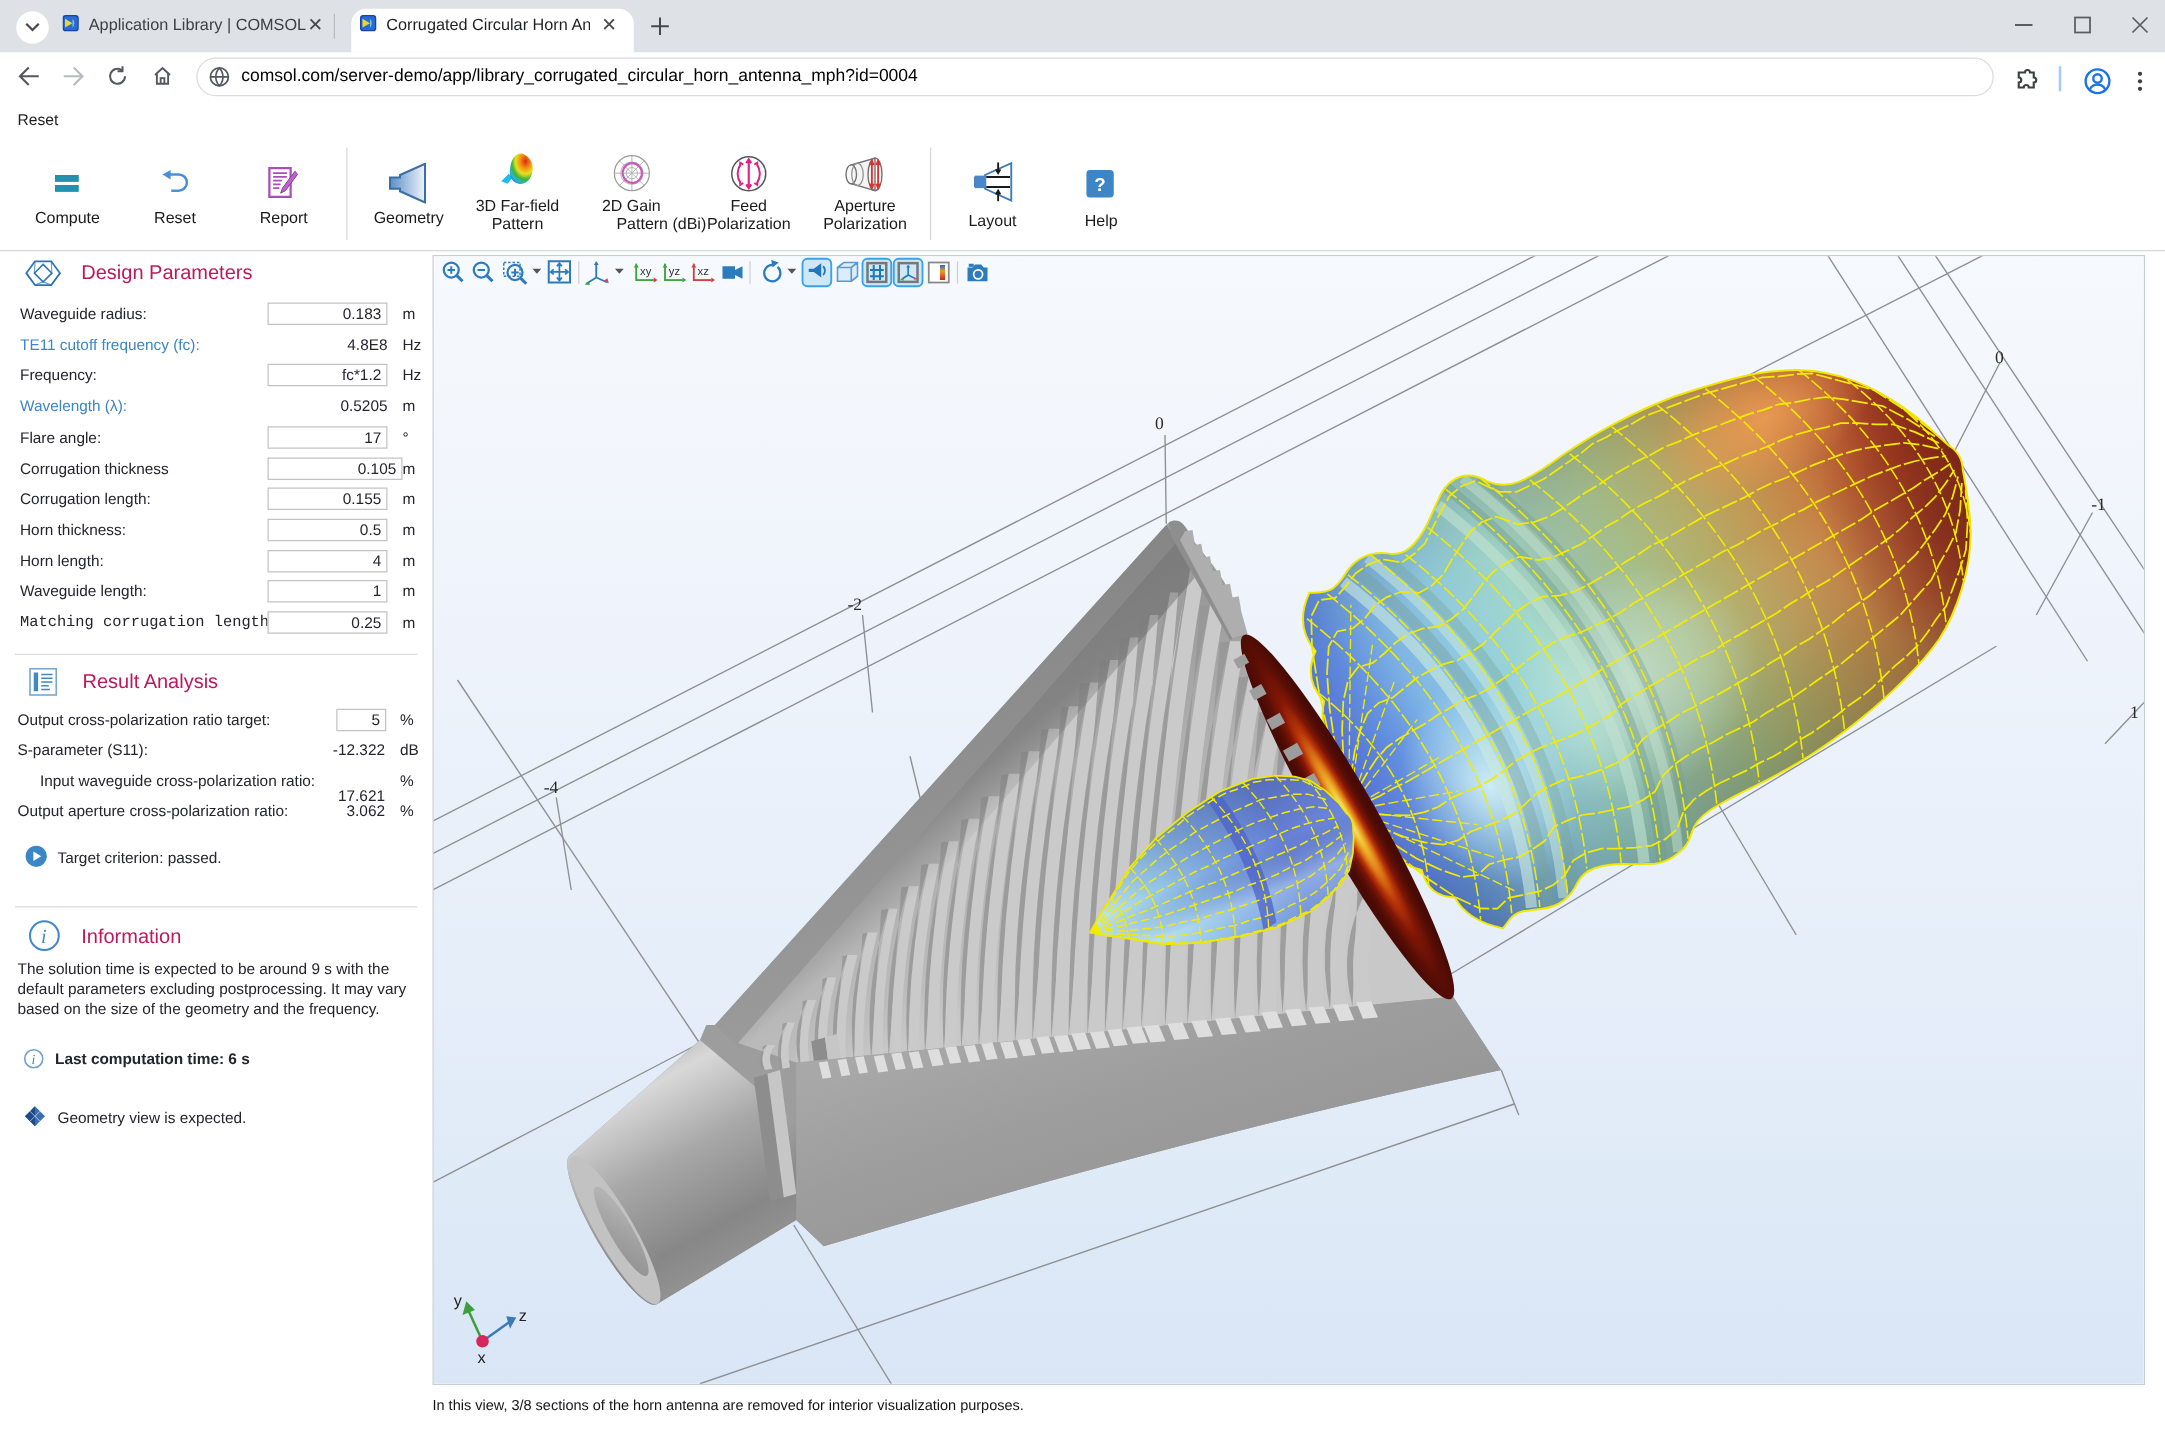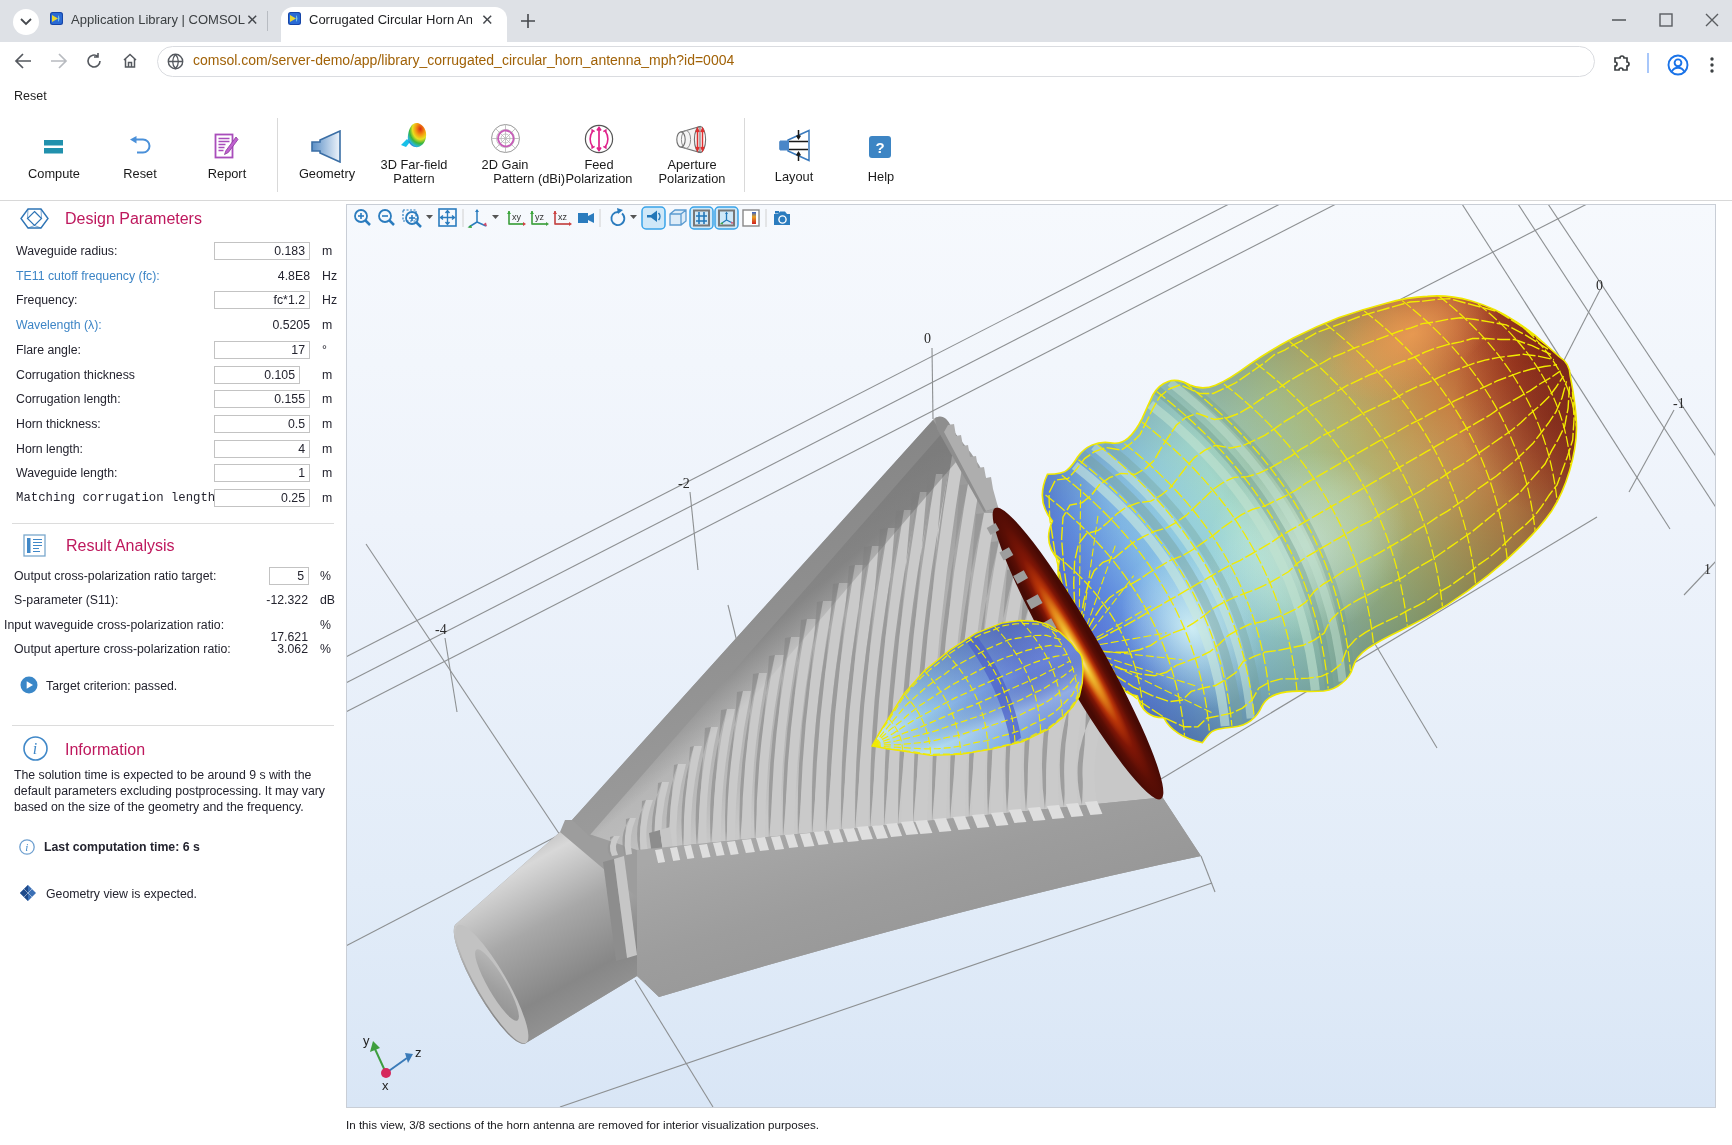--- a/index.html
+++ b/index.html
@@ -61,21 +61,21 @@
     <path d="M15 9 a6 6 0 1 1 -2.2-4.6 M13 1 v4 h-4" stroke="#54585e" stroke-width="1.6" fill="none"></path>
   </svg>
 <svg class="abs" style="left:121px;top:52px" width="18" height="18">
     <path d="M3 8 L9 2.5 L15 8 M4.5 7 V15 h9 V7 M7.5 15 v-4.5 h3 V15" stroke="#54585e" stroke-width="1.5" fill="none"></path>
   </svg>
 <div class="abs" style="left:157px;top:46px;width:1438px;height:31px;border:1px solid #dadce0;border-radius:16px;background:#fff;"></div>
 <svg class="abs" style="left:167px;top:53px" width="17" height="17">
     <circle cx="8.5" cy="8.5" r="7.2" stroke="#54585e" stroke-width="1.4" fill="none"></circle>
     <path d="M1.5 8.5 h14 M8.5 1.5 a10 10 0 0 1 0 14 a10 10 0 0 1 0 -14" stroke="#54585e" stroke-width="1.3" fill="none"></path>
   </svg>
-<div class="abs" style="left:193px;top:52px;font-size:14px;color:#a16207;">comsol.com/server-demo/app/library_corrugated_circular_horn_antenna_mph?id=0004</div>
+<div class="abs" style="left:193px;top:52px;font-size:14px;color:#000000;">comsol.com/server-demo/app/library_corrugated_circular_horn_antenna_mph?id=0004</div>
 <svg class="abs" style="left:1612px;top:55px" width="20" height="20">
     <path d="M8 3 a2 2 0 0 1 4 0 h3 v4 a2 2 0 0 1 0 4 v4 h-4 a2 2 0 0 0 -4 0 h-4 v-4 a2 2 0 0 0 0 -4 v-4 Z" fill="none" stroke="#3c4043" stroke-width="1.7"></path>
   </svg>
 <div class="abs" style="left:1647px;top:53px;width:2px;height:20px;background:#a8c7fa;"></div>
 <svg class="abs" style="left:1667px;top:54px" width="22" height="22">
     <circle cx="11" cy="11" r="9.5" fill="none" stroke="#1a73e8" stroke-width="1.9"></circle>
     <circle cx="11" cy="8.8" r="3.4" fill="none" stroke="#1a73e8" stroke-width="1.9"></circle>
     <path d="M4.8 17.5 a7 7 0 0 1 12.4 0" fill="none" stroke="#1a73e8" stroke-width="1.9"></path>
   </svg>
 <svg class="abs" style="left:1709px;top:56px" width="6" height="18">
@@ -183,21 +183,21 @@
 <div class="slabel" style="left:16px;top:293px;">Frequency:</div>
 <input class="sinput" style="left: 214px; top: 291px; width: 96px;" value="fc*1.2">
 <div class="sunit" style="left:322px;top:293px;">Hz</div>
 <div class="slabel sblue" style="left:16px;top:318px;">Wavelength (λ):</div>
 <div class="sval sblue" style="left:210px;top:318px;width:100px;">0.5205</div>
 <div class="sunit sblue" style="left:322px;top:318px;">m</div>
 <div class="slabel" style="left:16px;top:343px;">Flare angle:</div>
 <input class="sinput" style="left: 214px; top: 341px; width: 96px;" value="17">
 <div class="sunit" style="left:322px;top:343px;">°</div>
 <div class="slabel" style="left:16px;top:368px;">Corrugation thickness</div>
-<input class="sinput" style="left: 214px; top: 366px; width: 86px;" value="0.105">
+<input class="sinput" style="left: 214px; top: 366px; width: 108px;" value="0.105">
 <div class="sunit" style="left:322px;top:368px;">m</div>
 <div class="slabel" style="left:16px;top:392px;">Corrugation length:</div>
 <input class="sinput" style="left: 214px; top: 390px; width: 96px;" value="0.155">
 <div class="sunit" style="left:322px;top:392px;">m</div>
 <div class="slabel" style="left:16px;top:417px;">Horn thickness:</div>
 <input class="sinput" style="left: 214px; top: 415px; width: 96px;" value="0.5">
 <div class="sunit" style="left:322px;top:417px;">m</div>
 <div class="slabel" style="left:16px;top:442px;">Horn length:</div>
 <input class="sinput" style="left: 214px; top: 440px; width: 96px;" value="4">
 <div class="sunit" style="left:322px;top:442px;">m</div>
@@ -213,21 +213,21 @@
     <rect x="4" y="4" width="3.5" height="15" fill="#4088c8"></rect>
     <path d="M10 5.5 h9 M10 8.5 h9 M10 11.5 h9 M10 14.5 h6 M10 17.5 h7" stroke="#4088c8" stroke-width="1.2"></path>
   </svg>
 <div class="abs shead" style="left:66px;top:537px;">Result Analysis</div>
 <div class="slabel" style="left:14px;top:569px;">Output cross-polarization ratio target:</div>
 <input class="sinput" style="left: 269px; top: 567px; width: 40px;" value="5">
 <div class="sunit" style="left:320px;top:569px;">%</div>
 <div class="slabel" style="left:14px;top:593px;">S-parameter (S11):</div>
 <div class="sval" style="left:208px;top:593px;width:100px;">-12.322</div>
 <div class="sunit" style="left:320px;top:593px;">dB</div>
-<div class="slabel" style="left:4px;top:618px;text-align:right;">Input waveguide cross-polarization ratio:</div>
+<div class="slabel" style="left:32px;top:618px;text-align:right;">Input waveguide cross-polarization ratio:</div>
 <div class="sval" style="left:208px;top:618px;width:100px;margin-top:12px;">17.621</div>
 <div class="sunit" style="left:320px;top:618px;">%</div>
 <div class="slabel" style="left:14px;top:642px;">Output aperture cross-polarization ratio:</div>
 <div class="sval" style="left:208px;top:642px;width:100px;">3.062</div>
 <div class="sunit" style="left:320px;top:642px;">%</div>
 <svg class="abs" style="left:20px;top:676px" width="18" height="18">
     <circle cx="9" cy="9" r="8.5" fill="#3a87c8"></circle>
     <path d="M6.7 5.2 L13 9 L6.7 12.8 Z" fill="#fff"></path>
   </svg>
 <div class="abs slabel" style="left:46px;top:679px;">Target criterion: passed.</div>

